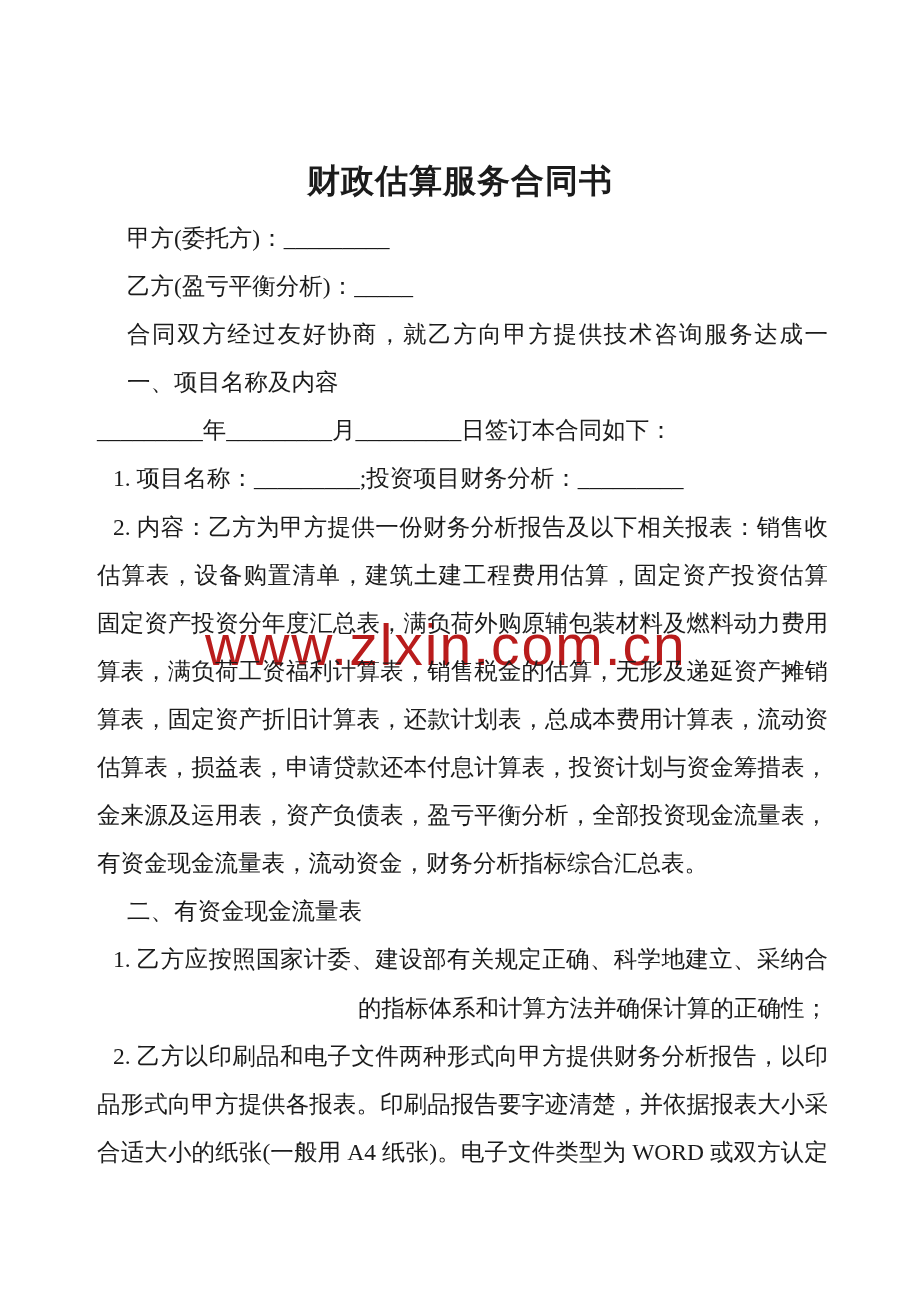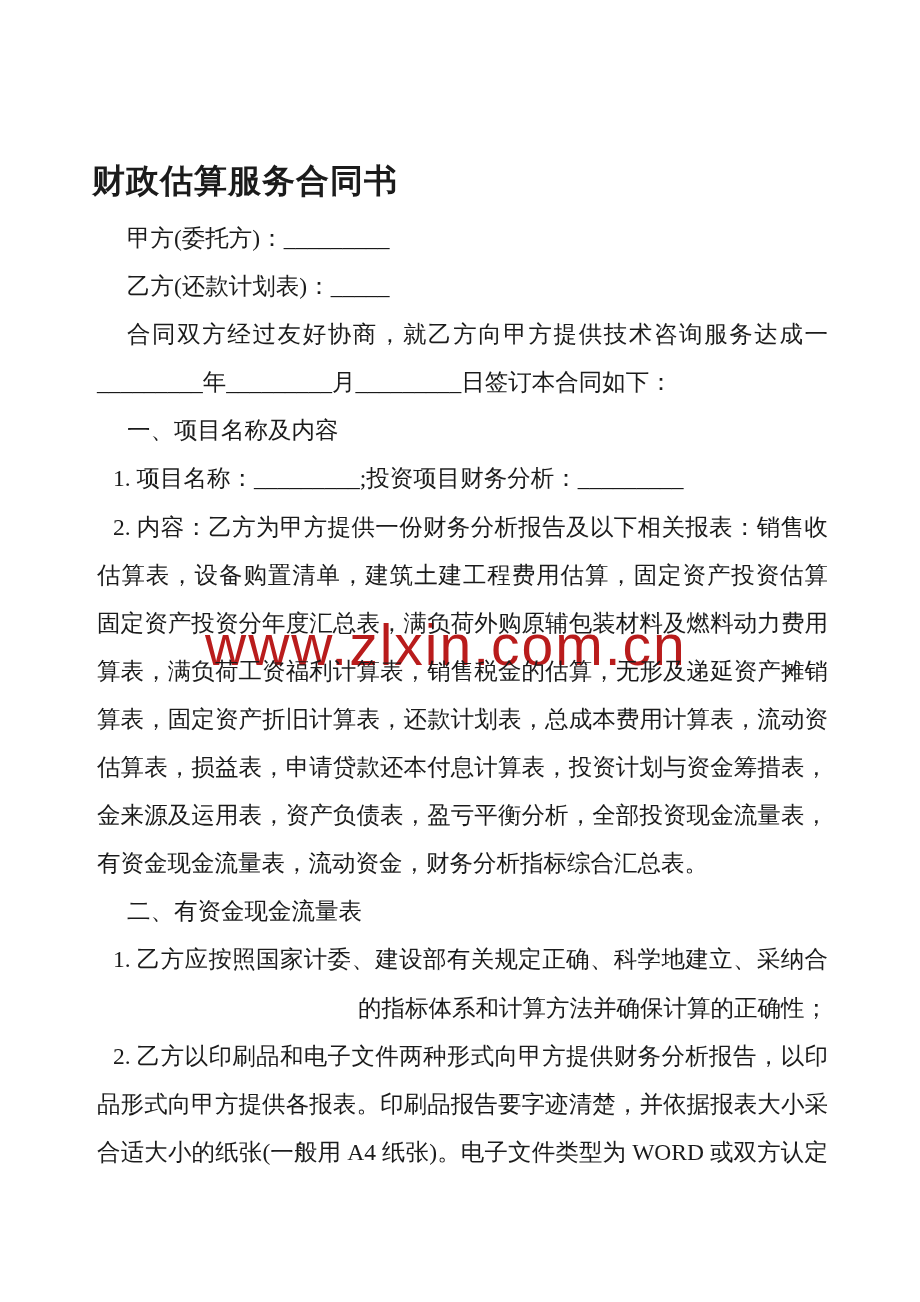--- a/index.html
+++ b/index.html
@@ -29,21 +29,21 @@
     white-space: nowrap;
     user-select: none;
   }
   .doc-title {
     position: absolute;
     left: 92px;
     right: 92px;
     top: 158px;
     z-index: 1;
     margin: 0;
-    text-align: left;
+    text-align: center;
     font-size: 33px;
     font-weight: bold;
     letter-spacing: 1px;
     line-height: 1.4;
   }
   .doc-body {
     position: absolute;
     left: 97px;
     right: 92px;
     top: 214px;
@@ -66,24 +66,24 @@
 </head>
 <body>
 
 <div class="page">
   <div class="watermark">www.zlxin.com.cn</div>
 
   <h1 class="doc-title">财政估算服务合同书</h1>
 
   <div class="doc-body">
       <div class="line" style="text-indent: 30px;">甲方(委托方)：_________</div>
-      <div class="line" style="text-indent: 30px;">乙方(还款计划表)：_____</div>
+      <div class="line" style="text-indent: 30px;">乙方(盈亏平衡分析)：_____</div>
       <div class="line fill" style="text-indent: 30px;">合同双方经过友好协商，就乙方向甲方提供技术咨询服务达成一致，于</div>
+      <div class="line" style="text-indent: 30px;">一、项目名称及内容</div>
       <div class="line" style="text-indent: 0px;">_________年_________月_________日签订本合同如下：</div>
-      <div class="line" style="text-indent: 30px;">一、项目名称及内容</div>
       <div class="line" style="text-indent: 16px;">1. 项目名称：_________;投资项目财务分析：_________</div>
       <div class="line fill" style="text-indent: 16px;">2. 内容：乙方为甲方提供一份财务分析报告及以下相关报表：销售收入</div>
       <div class="line fill" style="text-indent: 0px;">估算表，设备购置清单，建筑土建工程费用估算，固定资产投资估算表，</div>
       <div class="line fill" style="text-indent: 0px;">固定资产投资分年度汇总表，满负荷外购原辅包装材料及燃料动力费用计</div>
       <div class="line fill" style="text-indent: 0px;">算表，满负荷工资福利计算表，销售税金的估算，无形及递延资产摊销估</div>
       <div class="line fill" style="text-indent: 0px;">算表，固定资产折旧计算表，还款计划表，总成本费用计算表，流动资金</div>
       <div class="line fill" style="text-indent: 0px;">估算表，损益表，申请贷款还本付息计算表，投资计划与资金筹措表，资</div>
       <div class="line fill" style="text-indent: 0px;">金来源及运用表，资产负债表，盈亏平衡分析，全部投资现金流量表，自</div>
       <div class="line" style="text-indent: 0px;">有资金现金流量表，流动资金，财务分析指标综合汇总表。</div>
       <div class="line" style="text-indent: 30px;">二、有资金现金流量表</div>

